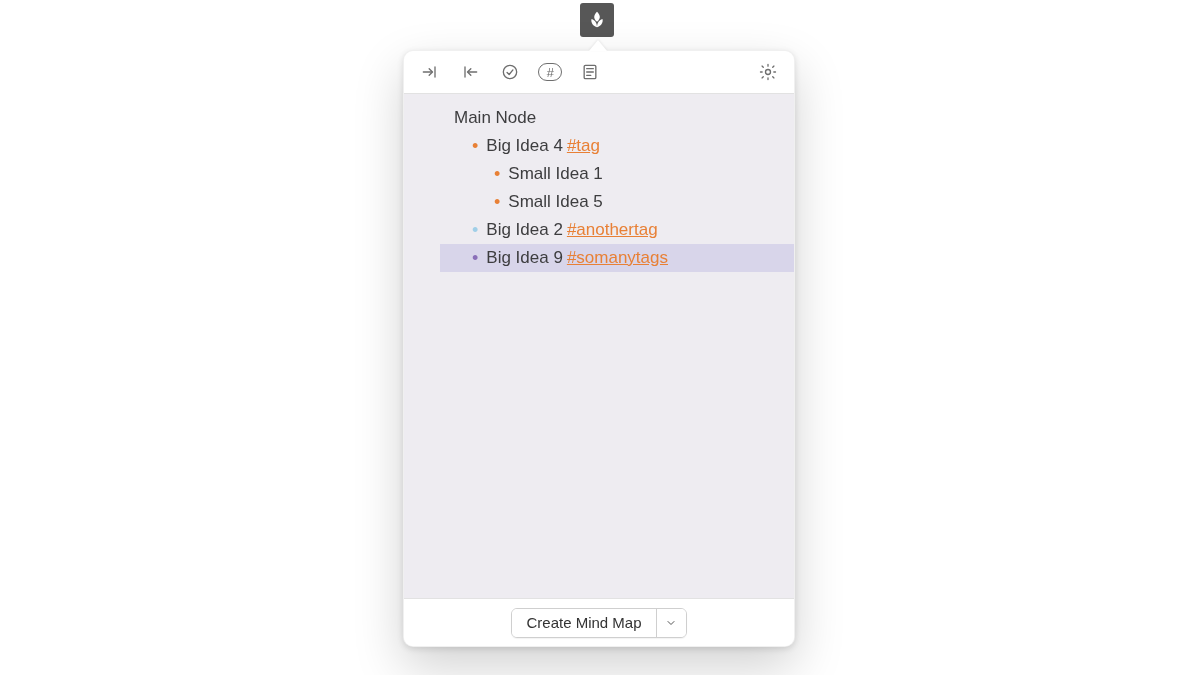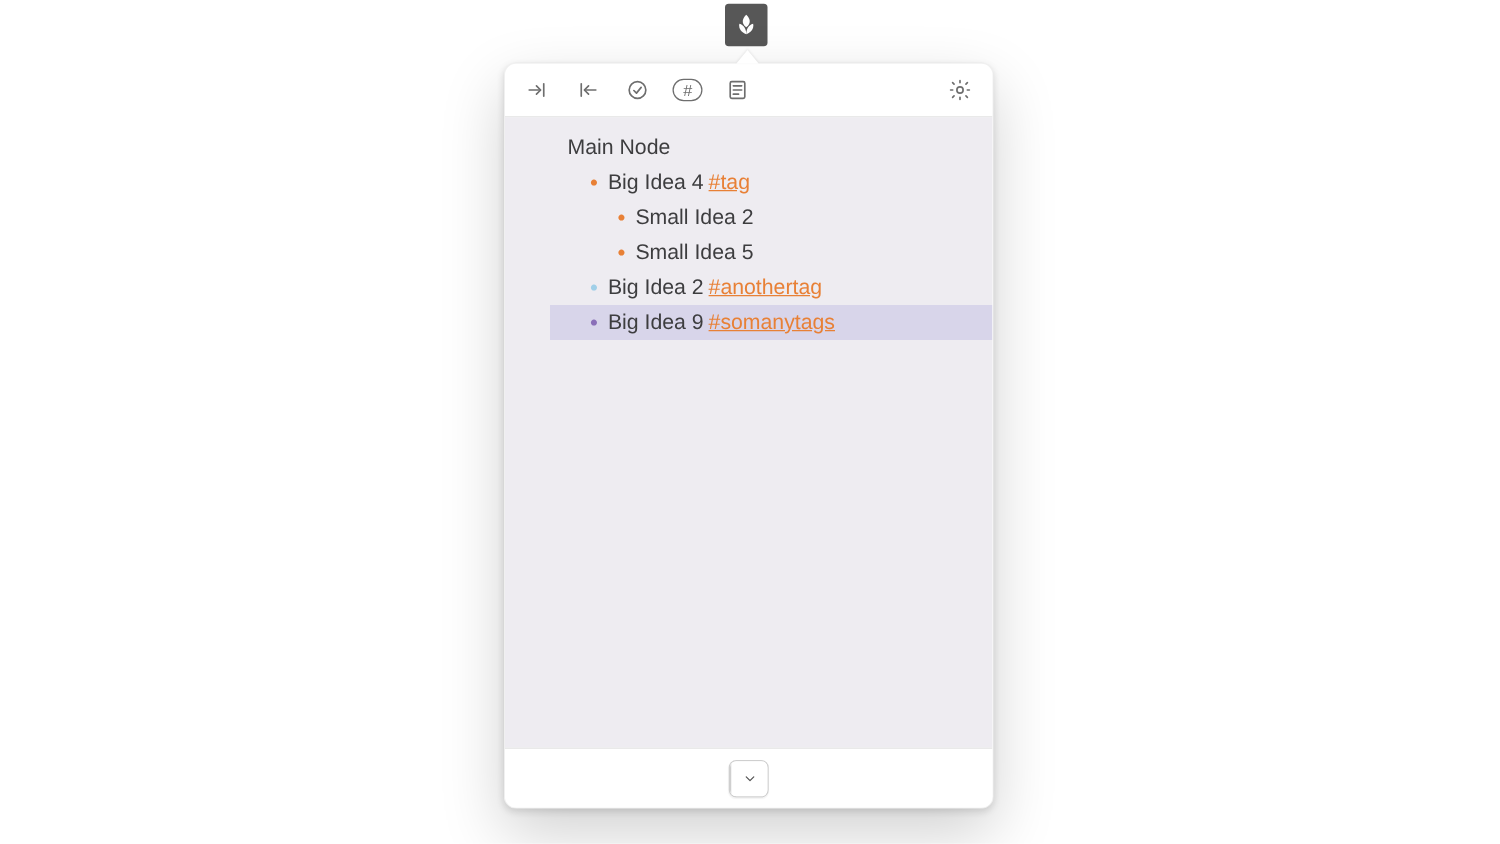--- a/index.html
+++ b/index.html
@@ -207,41 +207,44 @@
         <span class="node-text">Main Node</span>
       </div>
       <div id="outline-rows">
           <div class="row indent-1">
             <span class="bullet" style="color: rgb(232, 128, 54);">•</span>
             <span class="node-text">Big Idea 4</span>
             <span class="tag"> #tag</span>
           </div>
           <div class="row indent-2">
             <span class="bullet" style="color: rgb(232, 128, 54);">•</span>
-            <span class="node-text">Small Idea 2</span>
+            <span class="node-text">Small Idea 1</span>
           </div>
           <div class="row indent-2">
             <span class="bullet" style="color: rgb(232, 128, 54);">•</span>
             <span class="node-text">Small Idea 5</span>
           </div>
           <div class="row indent-1">
             <span class="bullet" style="color: rgb(160, 207, 232);">•</span>
             <span class="node-text">Big Idea 2</span>
             <span class="tag"> #anothertag</span>
           </div>
           <div class="row indent-1 selected">
             <span class="bullet" style="color: rgb(138, 111, 184);">•</span>
             <span class="node-text">Big Idea 9</span>
             <span class="tag"> #somanytags</span>
           </div>
         </div>
     </div>
 
     <div class="footer">
       <div class="split-btn">
+        <div class="main">
+          <span>Create Mind Map</span>
+        </div>
         <div class="caret">
           <svg viewBox="0 0 24 24" fill="none" stroke="#555" stroke-width="2" stroke-linecap="round" stroke-linejoin="round">
             <path d="M6 9 L12 15 L18 9"></path>
           </svg>
         </div>
       </div>
     </div>
 
   </div>
 </div>

